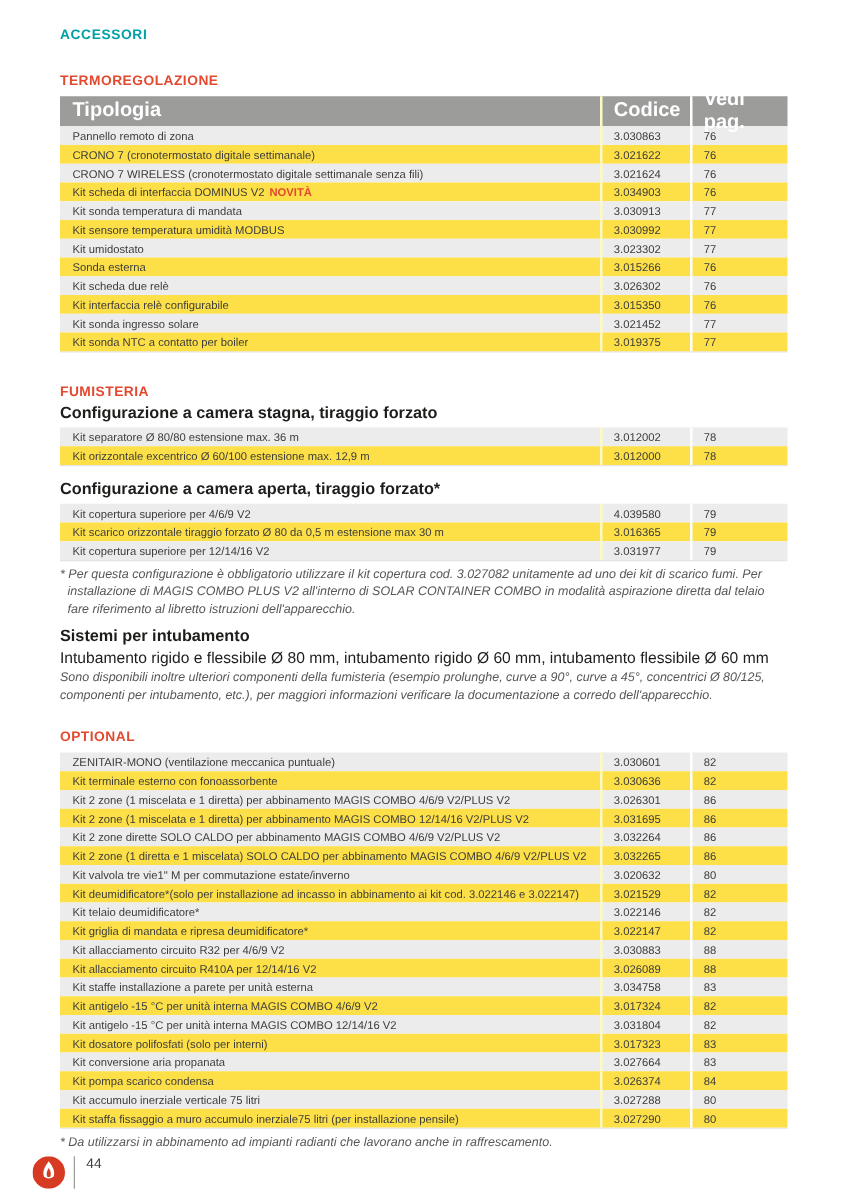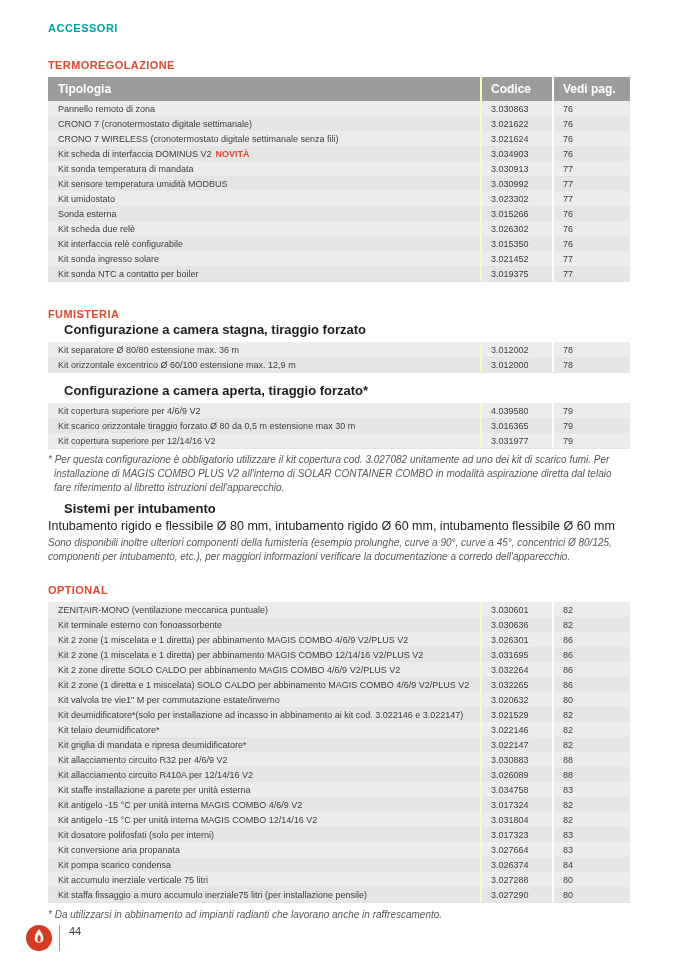--- a/index.html
+++ b/index.html
@@ -4,29 +4,29 @@
 <style>
   *{box-sizing:border-box;margin:0;padding:0}
   body{width:678px;font-family:"Liberation Sans",sans-serif;background:#fff;color:#3C3C3B;}
   .page{position:relative;width:678px;height:959px;background:#fff;padding:22px 48px 0;overflow:hidden;}
   .h-teal{color:#00A0A6;font-size:11px;font-weight:bold;letter-spacing:.5px;}
   .h-red{color:#E2492F;font-size:11px;font-weight:bold;letter-spacing:.4px;}
   .mt-termo{margin-top:25px;}
   .mt-fum{margin-top:26px;}
   .mt-opt{margin-top:20px;}
   .tbl{width:582px;font-size:9px;color:#3C3C3B;margin-top:6px;}
-  .tbl-head{display:flex;background:#9C9C9B;color:#fff;height:24px;font-size:12px;font-weight:bold;}
+  .tbl-head{display:flex;background:#9C9C9B;color:#fff;height:24px;font-size:16px;font-weight:bold;}
   .c-name{flex:1;padding:0 6px 0 10px;display:flex;align-items:center;white-space:nowrap;overflow:hidden;}
   .c-code{width:72px;padding-left:9px;border-left:2px solid #fef9c3;display:flex;align-items:center;}
   .c-page{width:78px;padding-left:9px;border-left:2px solid #fff;display:flex;align-items:center;}
-  .tbl-row{display:flex;height:15px;background:#e5e5e5;}
+  .tbl-row{display:flex;height:15px;background:#fde047;}
   .tbl-body>.tbl-row:nth-child(odd){background:#ECECEC;}
   .tbl-body{border-bottom:1px solid #E4E4E4;text-align:right;}
   .badge{color:#E2492F;font-weight:bold;margin-left:4px;}
-  .subtitle{font-size:13px;font-weight:bold;color:#1D1D1B;line-height:15px;margin-left:16px;}
+  .subtitle{font-size:13px;font-weight:bold;color:#1D1D1B;line-height:15px;}
   .mt2{margin-top:2px}.mt4{margin-top:4px}.mt5{margin-top:5px}.mt6{margin-top:6px}.mt10{margin-top:10px}
   .bigline{font-size:12.5px;color:#1D1D1B;line-height:16px;margin-top:2px;}
   .note{font-style:italic;font-size:10px;color:#575756;line-height:1.4;}
   .hang{padding-left:6px;text-indent:-6px;}
   .footer{position:absolute;left:26px;bottom:8px;display:flex;align-items:flex-start;}
   .logo{width:26px;height:26px;display:block;}
   .vline{width:1px;height:26px;background:#9C9C9B;margin:0 9px 0 7px;}
   .pagenum{font-size:11px;color:#3C3C3B;}
 </style>
 </head>

